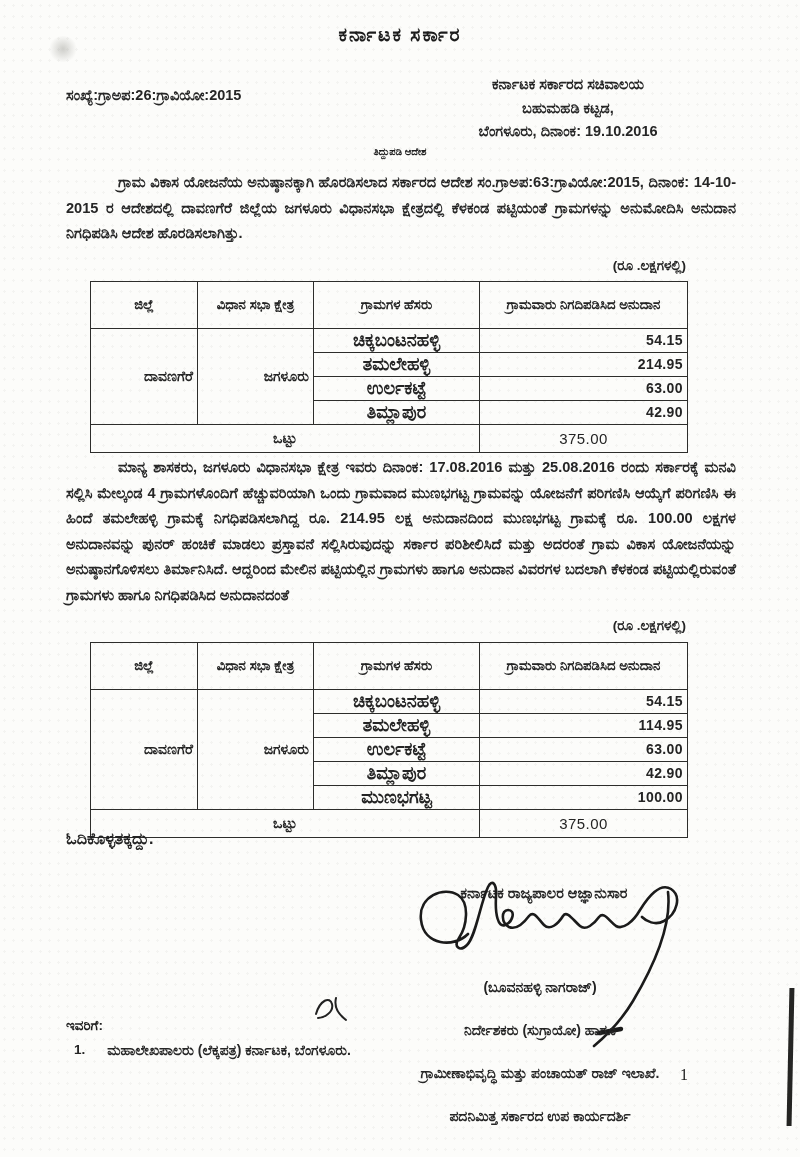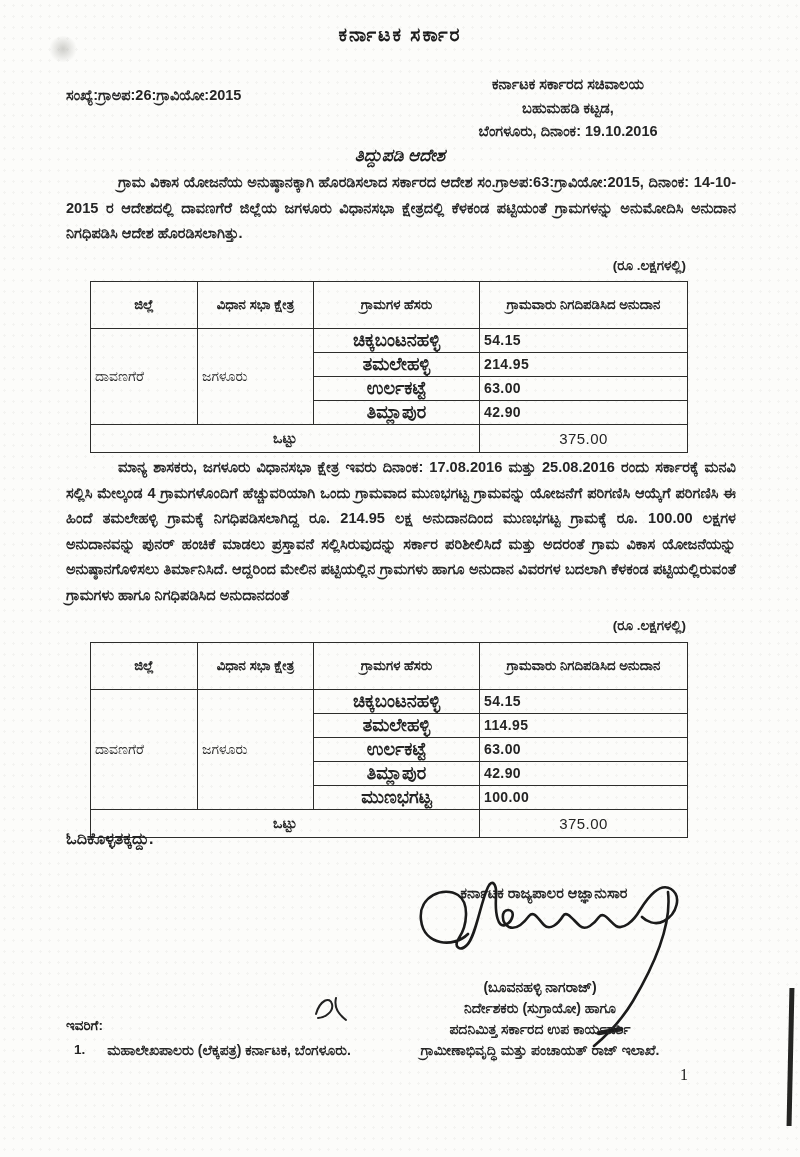--- a/index.html
+++ b/index.html
@@ -13,55 +13,55 @@
   }
   .abs{position:absolute;}
   .kn{font-family:"Liberation Sans",sans-serif;}
   .doc-title{
     top:24px;left:0;width:100%;text-align:center;
     font-size:19px;font-weight:700;letter-spacing:2px;color:#1c1c1c;
   }
   .ref-no{top:87px;left:66px;font-size:14.5px;font-weight:600;color:#262626;}
   .secretariat{top:73px;left:448px;width:240px;text-align:center;}
   .secretariat div{font-size:14.5px;font-weight:600;line-height:23.5px;color:#262626;}
-  .order-type{top:146px;left:0;width:100%;text-align:center;font-size:17px;font-weight:700;color:#1d1d1d;font-style:italic;}
+  .order-type{top:146px;left:0;width:100%;text-align:center;font-size:10px;font-weight:700;color:#1d1d1d;}
   .para{
     left:66px;width:670px;font-size:14.6px;font-weight:600;line-height:25.6px;
     text-align:justify;text-indent:52px;color:#262626;
   }
   .para1{top:170px;}
   .para2{top:455px;}
   .unit-note{left:450px;width:236px;text-align:right;font-size:13.5px;font-weight:700;color:#242424;}
   .note1{top:258px;}
   .note2{top:618px;}
   table.grant{
     position:absolute;left:90px;width:597px;border-collapse:collapse;table-layout:fixed;
     background:transparent;
   }
   .table1{top:281px;}
   .table2{top:642px;}
   table.grant th,table.grant td{
     border:1.6px solid #2d2d2b;padding:1px 4px;color:#242424;
     overflow:hidden;
   }
   table.grant th{height:44px;font-size:13.3px;font-weight:700;line-height:1.35;text-align:center;}
-  td.district,td.constituency{font-size:14px;font-weight:400;text-align:left;}
+  td.district,td.constituency{font-size:14px;font-weight:700;text-align:right;}
   td.village{height:21px;font-size:18px;font-weight:600;text-align:center;line-height:1.1;}
-  td.amount{height:21px;font-size:14px;font-weight:600;text-align:left;letter-spacing:0.4px;line-height:1.1;}
+  td.amount{height:21px;font-size:14px;font-weight:600;text-align:right;letter-spacing:0.4px;line-height:1.1;}
   td.total-label{height:25px;font-size:14px;font-weight:700;text-align:center;}
   td.total-amount{height:25px;font-size:15px;font-weight:400;text-align:center;letter-spacing:0.4px;}
   .read-note{top:830px;left:66px;font-size:16px;font-weight:700;color:#222;}
   .sig-head{top:846px;left:388px;width:312px;text-align:center;margin-top:36px;}
   .sig-head div{font-size:14.5px;font-weight:600;line-height:23px;color:#262626;}
   .sig-svg{top:874px;left:400px;width:300px;height:185px;}
   .sig-svg path{stroke:#1b1b1b;stroke-width:2.6;fill:none;stroke-linecap:round;stroke-linejoin:round;}
   .sig-svg path.dash{stroke-width:4.5;}
   .sig-block{top:976px;left:340px;width:400px;text-align:center;}
   .sig-block .sig-name{font-size:14px;font-weight:700;line-height:22px;color:#222;}
-  .sig-block .desig{font-size:14px;font-weight:600;line-height:21px;color:#262626;}
+  .sig-block .desig{font-size:14px;font-weight:600;line-height:21px;color:#262626;margin-top:22px;}
   .scribble{top:994px;left:310px;width:40px;height:28px;}
   .scribble path{stroke:#222;stroke-width:2;fill:none;stroke-linecap:round;}
   .dist-label{top:1018px;left:66px;font-size:13.5px;font-weight:700;color:#1e1e1e;}
   .dist-item{top:1042px;left:74px;width:600px;display:flex;gap:22px;}
   .dist-item .no{font-size:13.5px;font-weight:600;color:#262626;}
   .dist-item .txt{font-size:14px;font-weight:600;color:#262626;}
   .page-num{top:1066px;left:680px;font-size:16px;font-family:"Liberation Serif",serif;color:#1a1a1a;}
   .smudge{
     top:36px;left:48px;width:30px;height:26px;border-radius:50%;
     background:radial-gradient(circle,rgba(120,120,112,0.35) 0%,rgba(120,120,112,0.12) 45%,transparent 70%);
@@ -189,22 +189,22 @@
 
   <svg class="abs sig-svg" viewBox="0 0 300 185">
     <path d="M68 60 C54 74 24 72 21 46 C18 22 44 12 58 21 C70 29 67 52 59 64 C53 73 60 78 67 71 C76 62 80 30 88 13 C92 5 97 9 96 23 C95 40 98 54 105 51 C113 48 116 36 108 36 C101 36 101 49 109 53 C116 56 123 50 129 42 C134 36 138 45 144 51 C150 57 158 50 163 42 C167 36 173 46 180 52 C186 57 194 50 199 43 C204 37 209 47 216 52 C223 56 233 48 240 36 C248 23 260 8 271 15 C282 22 277 40 264 47 C255 52 246 47 242 43"></path>
     <path d="M268 18 C272 52 252 95 233 127 C221 147 206 162 194 172"></path>
     <path class="dash" d="M199 159 L221 155"></path>
   </svg>
 
   <div class="abs sig-block">
     <div class="sig-name kn">(ಬೂವನಹಳ್ಳಿ ನಾಗರಾಜ್)</div>
     <div class="desig kn">ನಿರ್ದೇಶಕರು (ಸುಗ್ರಾಯೋ) ಹಾಗೂ</div>
+    <div class="desig kn">ಗ್ರಾಮೀಣಾಭಿವೃದ್ಧಿ ಮತ್ತು ಪಂಚಾಯತ್ ರಾಜ್ ಇಲಾಖೆ.</div>
     <div class="desig kn">ಪದನಿಮಿತ್ತ ಸರ್ಕಾರದ ಉಪ ಕಾರ್ಯದರ್ಶಿ</div>
-    <div class="desig kn">ಗ್ರಾಮೀಣಾಭಿವೃದ್ಧಿ ಮತ್ತು ಪಂಚಾಯತ್ ರಾಜ್ ಇಲಾಖೆ.</div>
   </div>
 
   <svg class="abs scribble" viewBox="0 0 40 28">
     <path d="M6 20 C10 6 20 2 22 10 C24 18 14 24 8 24"></path>
     <path d="M26 4 C24 12 28 20 36 26"></path>
   </svg>
 
   <div class="abs dist-label kn">ಇವರಿಗೆ:</div>
 
   <div class="abs dist-item">

